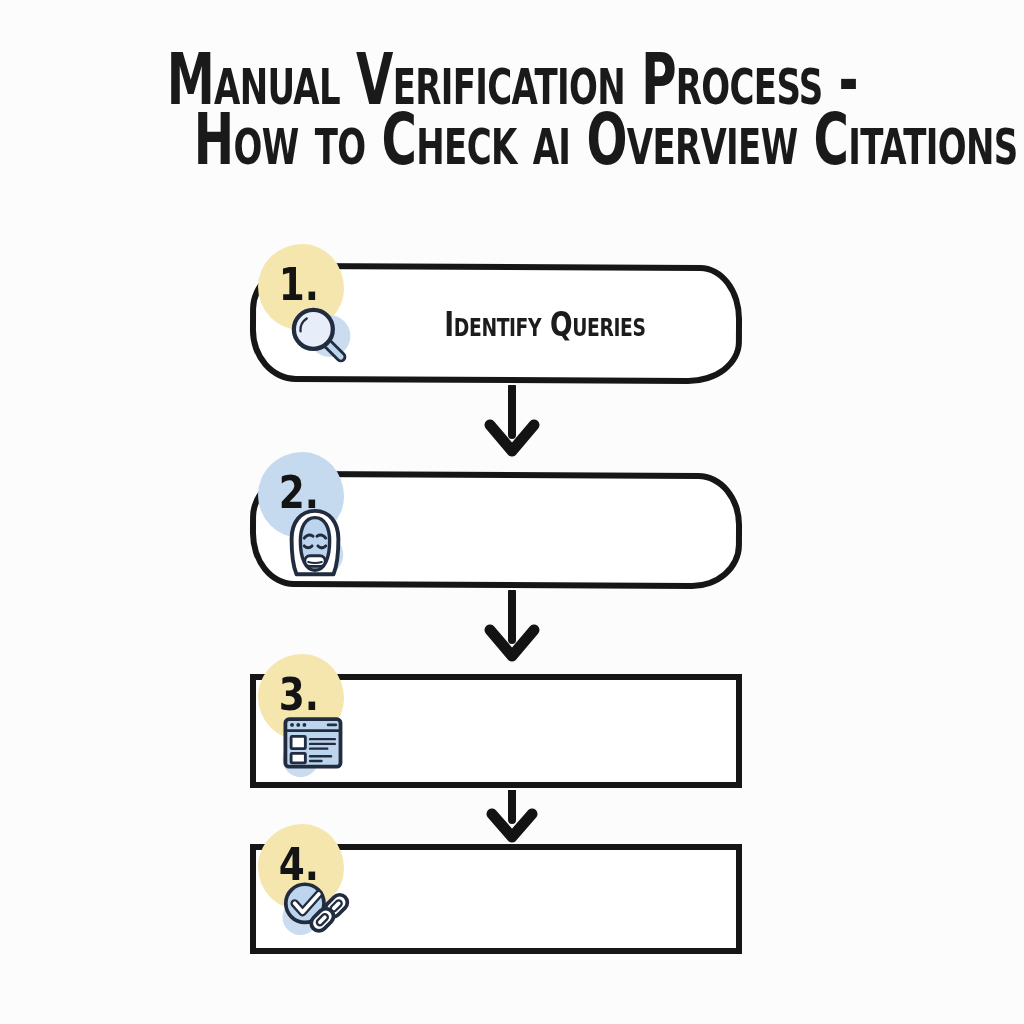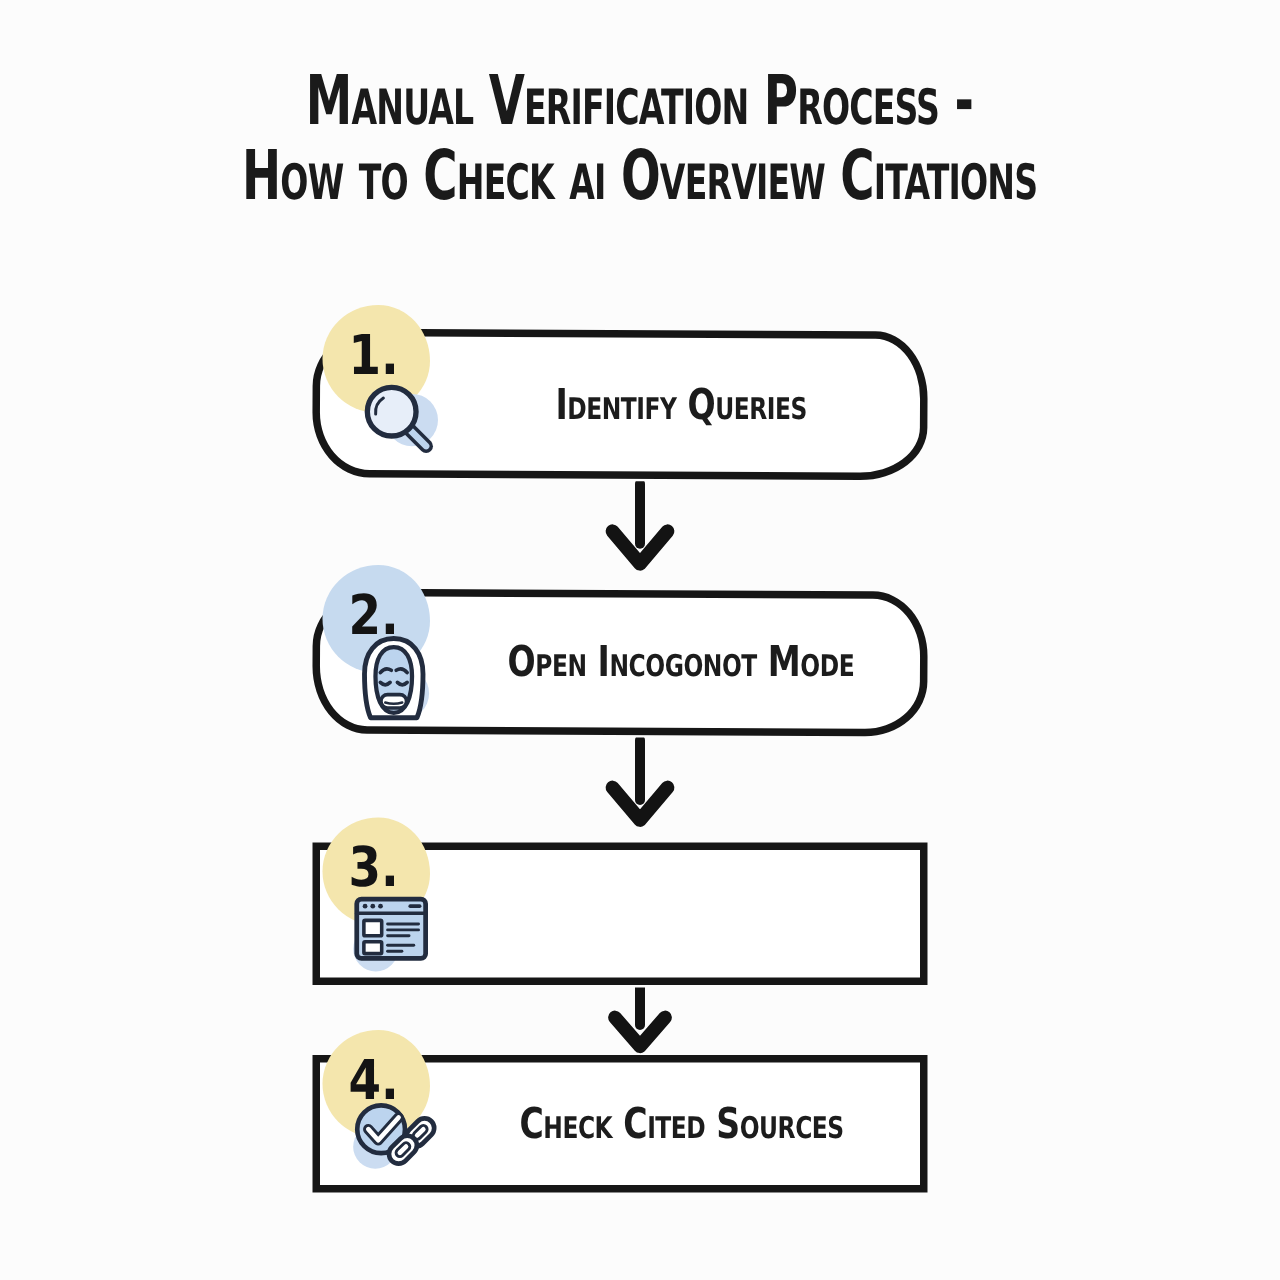--- a/index.html
+++ b/index.html
@@ -8,21 +8,21 @@
     background:var(--background,#fcfcfc);
     font-family:"DejaVu Sans","Liberation Sans",sans-serif;
   }
   .canvas{position:relative;width:1024px;height:1024px;}
 
   
   .title{
     position:absolute;top:50px;left:0;width:1024px;
     text-align:center;color:var(--title-text,#1a1a1a);
     font-weight:bold;font-variant:small-caps;
-    font-size:55px;line-height:60px;letter-spacing:-1px;
+    font-size:71px;line-height:60px;letter-spacing:-1px;
   }
   .title .condense{
     display:block;width:max-content;margin:0 auto;
     transform:scaleX(0.68);transform-origin:50% 50%;
     white-space:nowrap;
   }
 
   
   .step{position:absolute;left:250px;width:492px;}
   .box{
@@ -123,23 +123,20 @@
         <path class="s f-white" stroke-width="4" d="M40 7 C25 7 16 19 16 36 C16 53 18 65 21 72 L59 72 C62 65 64 53 64 36 C64 19 55 7 40 7 Z"></path>
         <path class="s f-blue" stroke-width="3.5" d="M40 14 C30 14 25 24 25 38 C25 55 30 68 40 68 C50 68 55 55 55 38 C55 24 50 14 40 14 Z"></path>
         <path class="s" stroke-width="3" d="M29 35 Q33 30 38 33"></path>
         <path class="s" stroke-width="3" d="M42 33 Q47 30 51 35"></path>
         <path class="s" stroke-width="3" d="M29 43 Q33 47 37 43"></path>
         <path class="s" stroke-width="3" d="M43 43 Q47 47 51 43"></path>
         <rect class="s f-white" stroke-width="3" x="29.5" y="53" width="21" height="11" rx="5.5"></rect>
         <path class="s" stroke-width="2" d="M33 59.5 Q40 61.5 47 59.5"></path>
       </svg>
     </div>
-    <div class="label-wrap">
-      <span class="label">Open Incogonot Mode</span>
-    </div>
   </div>
 
   <div class="arrow" style="top:590px;">
     <svg width="70" height="78" viewBox="0 0 70 78">
       <path class="stem" d="M35 2 V50"></path>
       <path class="head" d="M13 40 L35 66 L57 40"></path>
     </svg>
   </div>
 
   <div class="step" style="top:674px;height:114px;">
@@ -186,18 +183,15 @@
         <path class="s" stroke-width="9" d="M20 35 L28.5 44.5 L46 25"></path>
         <path d="M20 35 L28.5 44.5 L46 25" stroke="#ffffff" stroke-width="4" fill="none" stroke-linecap="round" stroke-linejoin="round"></path>
         <g transform="rotate(-45 57 45)">
           <rect class="s f-white" stroke-width="4" x="54" y="37" width="27" height="16.5" rx="8.25"></rect>
           <rect class="s" stroke-width="2.5" x="60.5" y="42" width="14" height="6.5" rx="3.25"></rect>
           <rect class="s f-white" stroke-width="4" x="33" y="37" width="27" height="16.5" rx="8.25"></rect>
           <rect class="s" stroke-width="2.5" x="39.5" y="42" width="14" height="6.5" rx="3.25"></rect>
         </g>
       </svg>
     </div>
-    <div class="label-wrap">
-      <span class="label">Check Cited Sources</span>
-    </div>
   </div>
 
 </div>
 
 </body></html>

